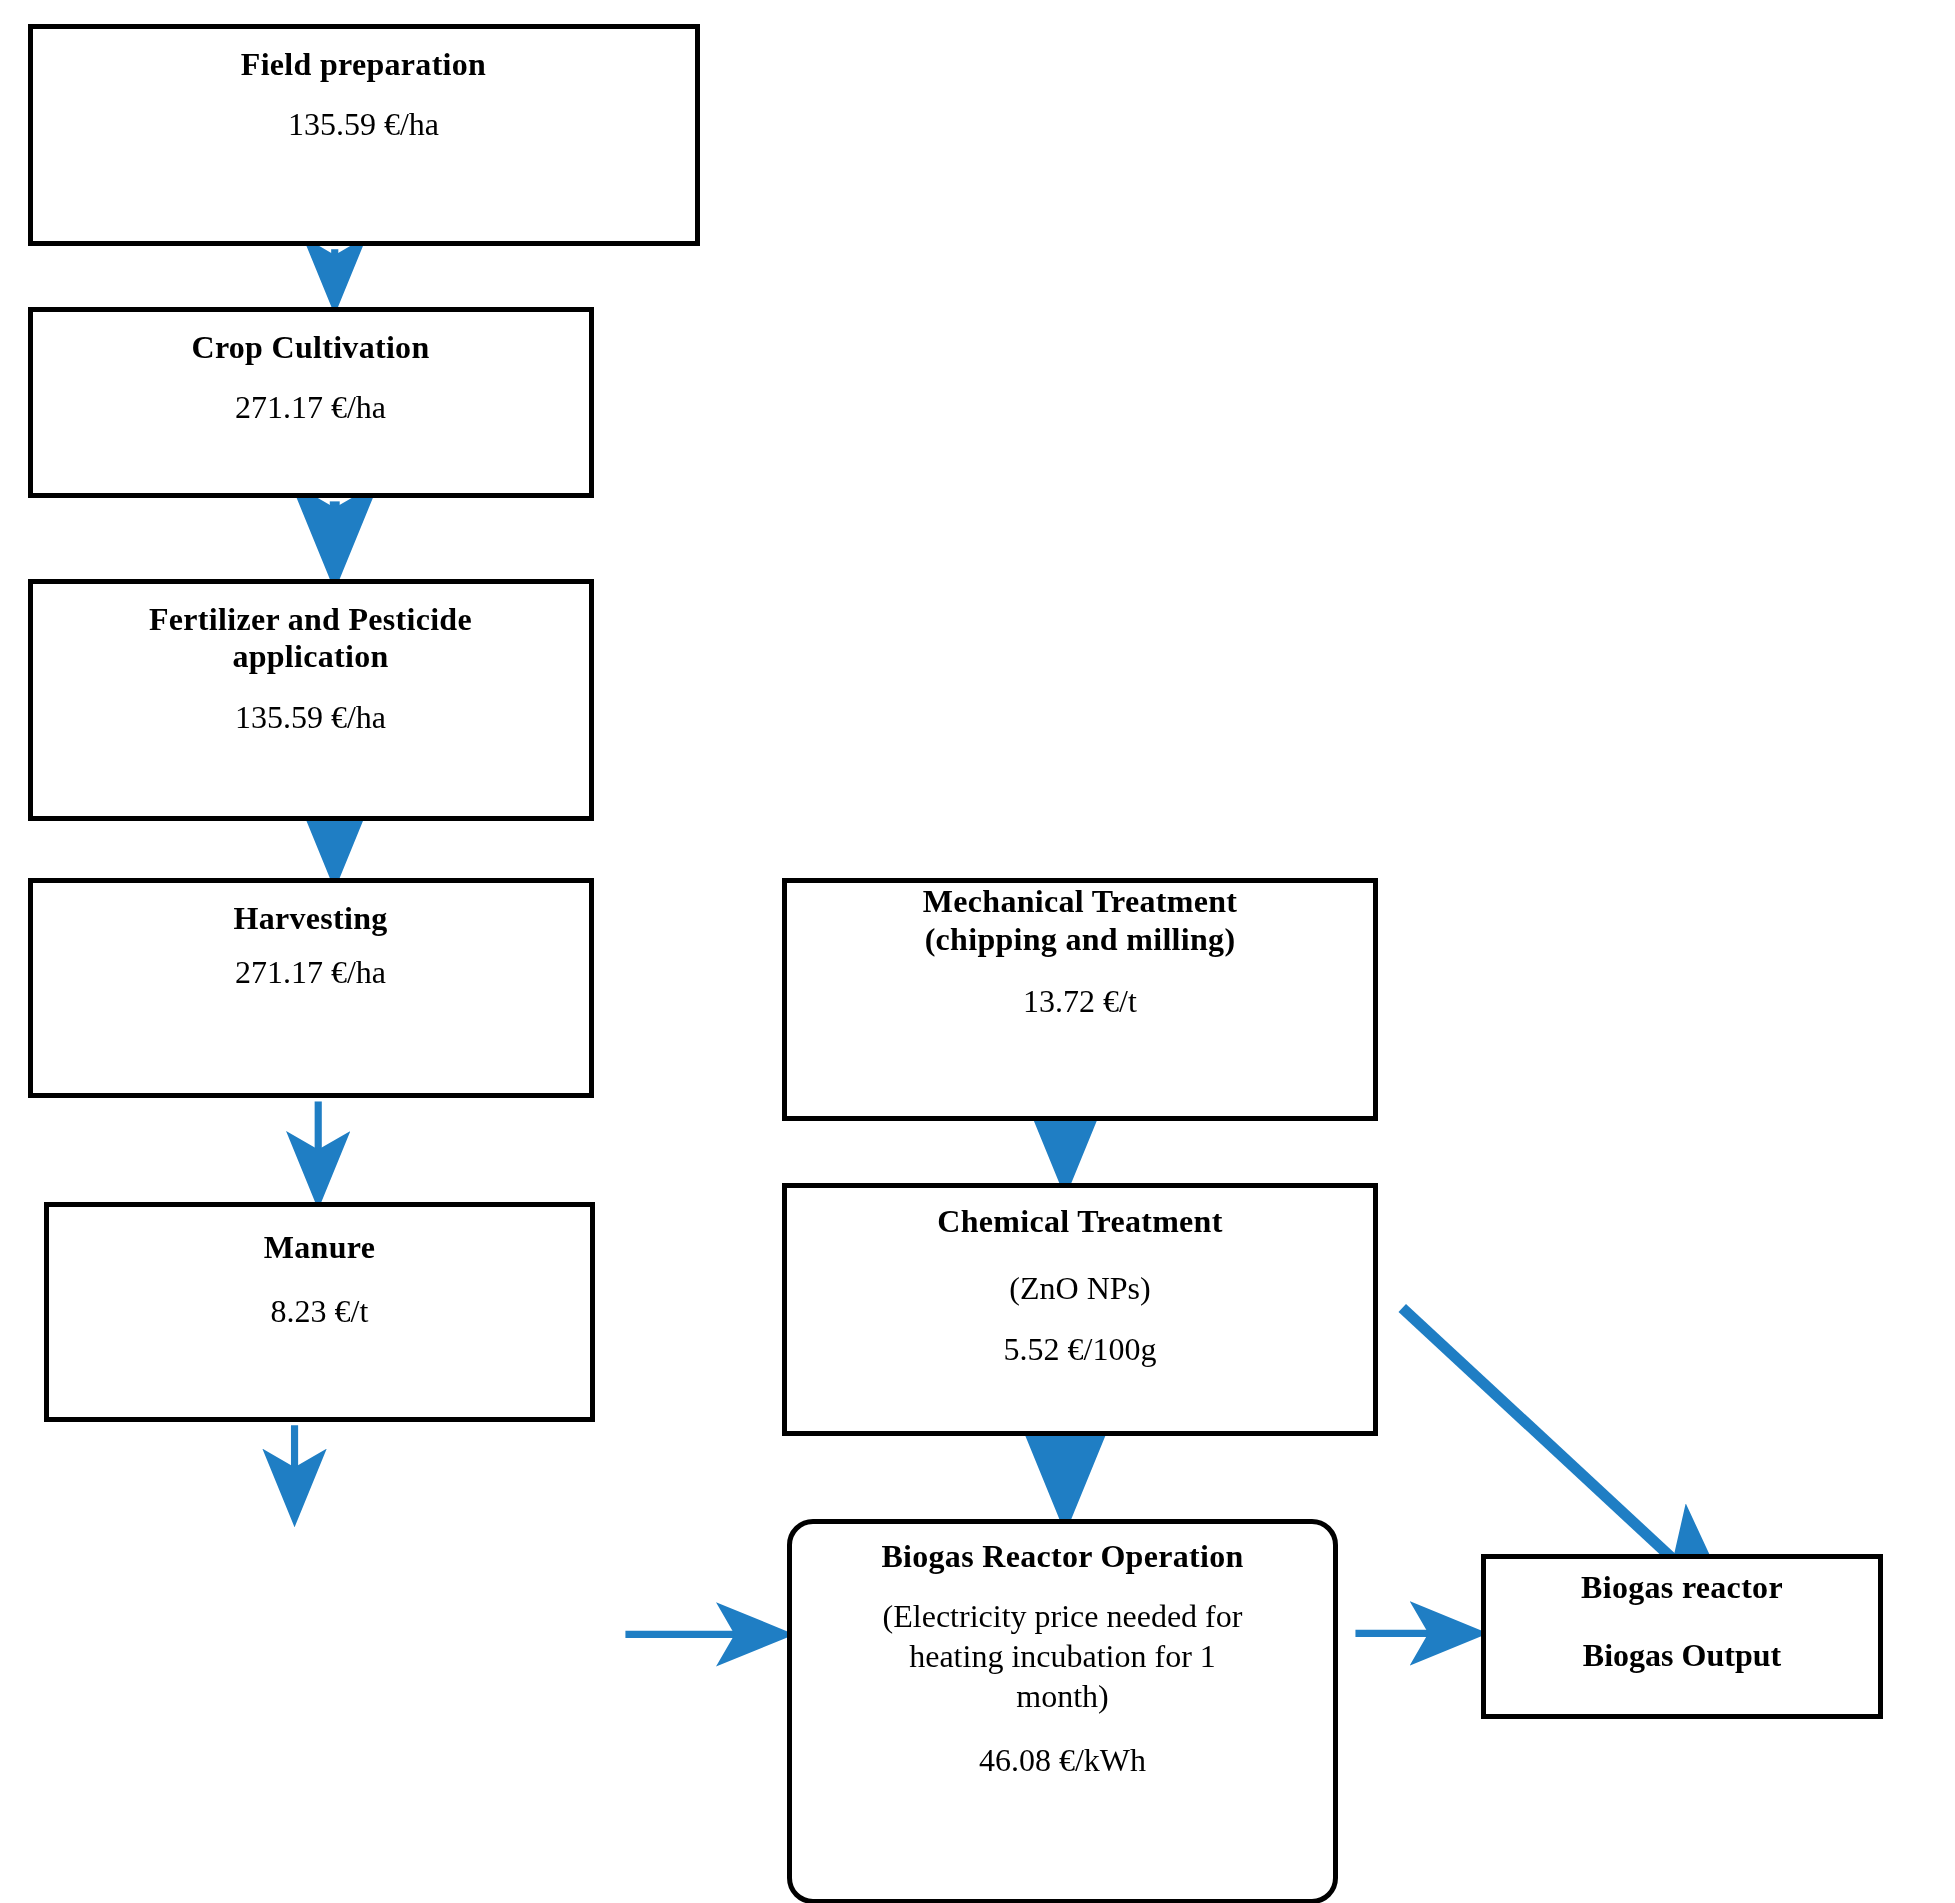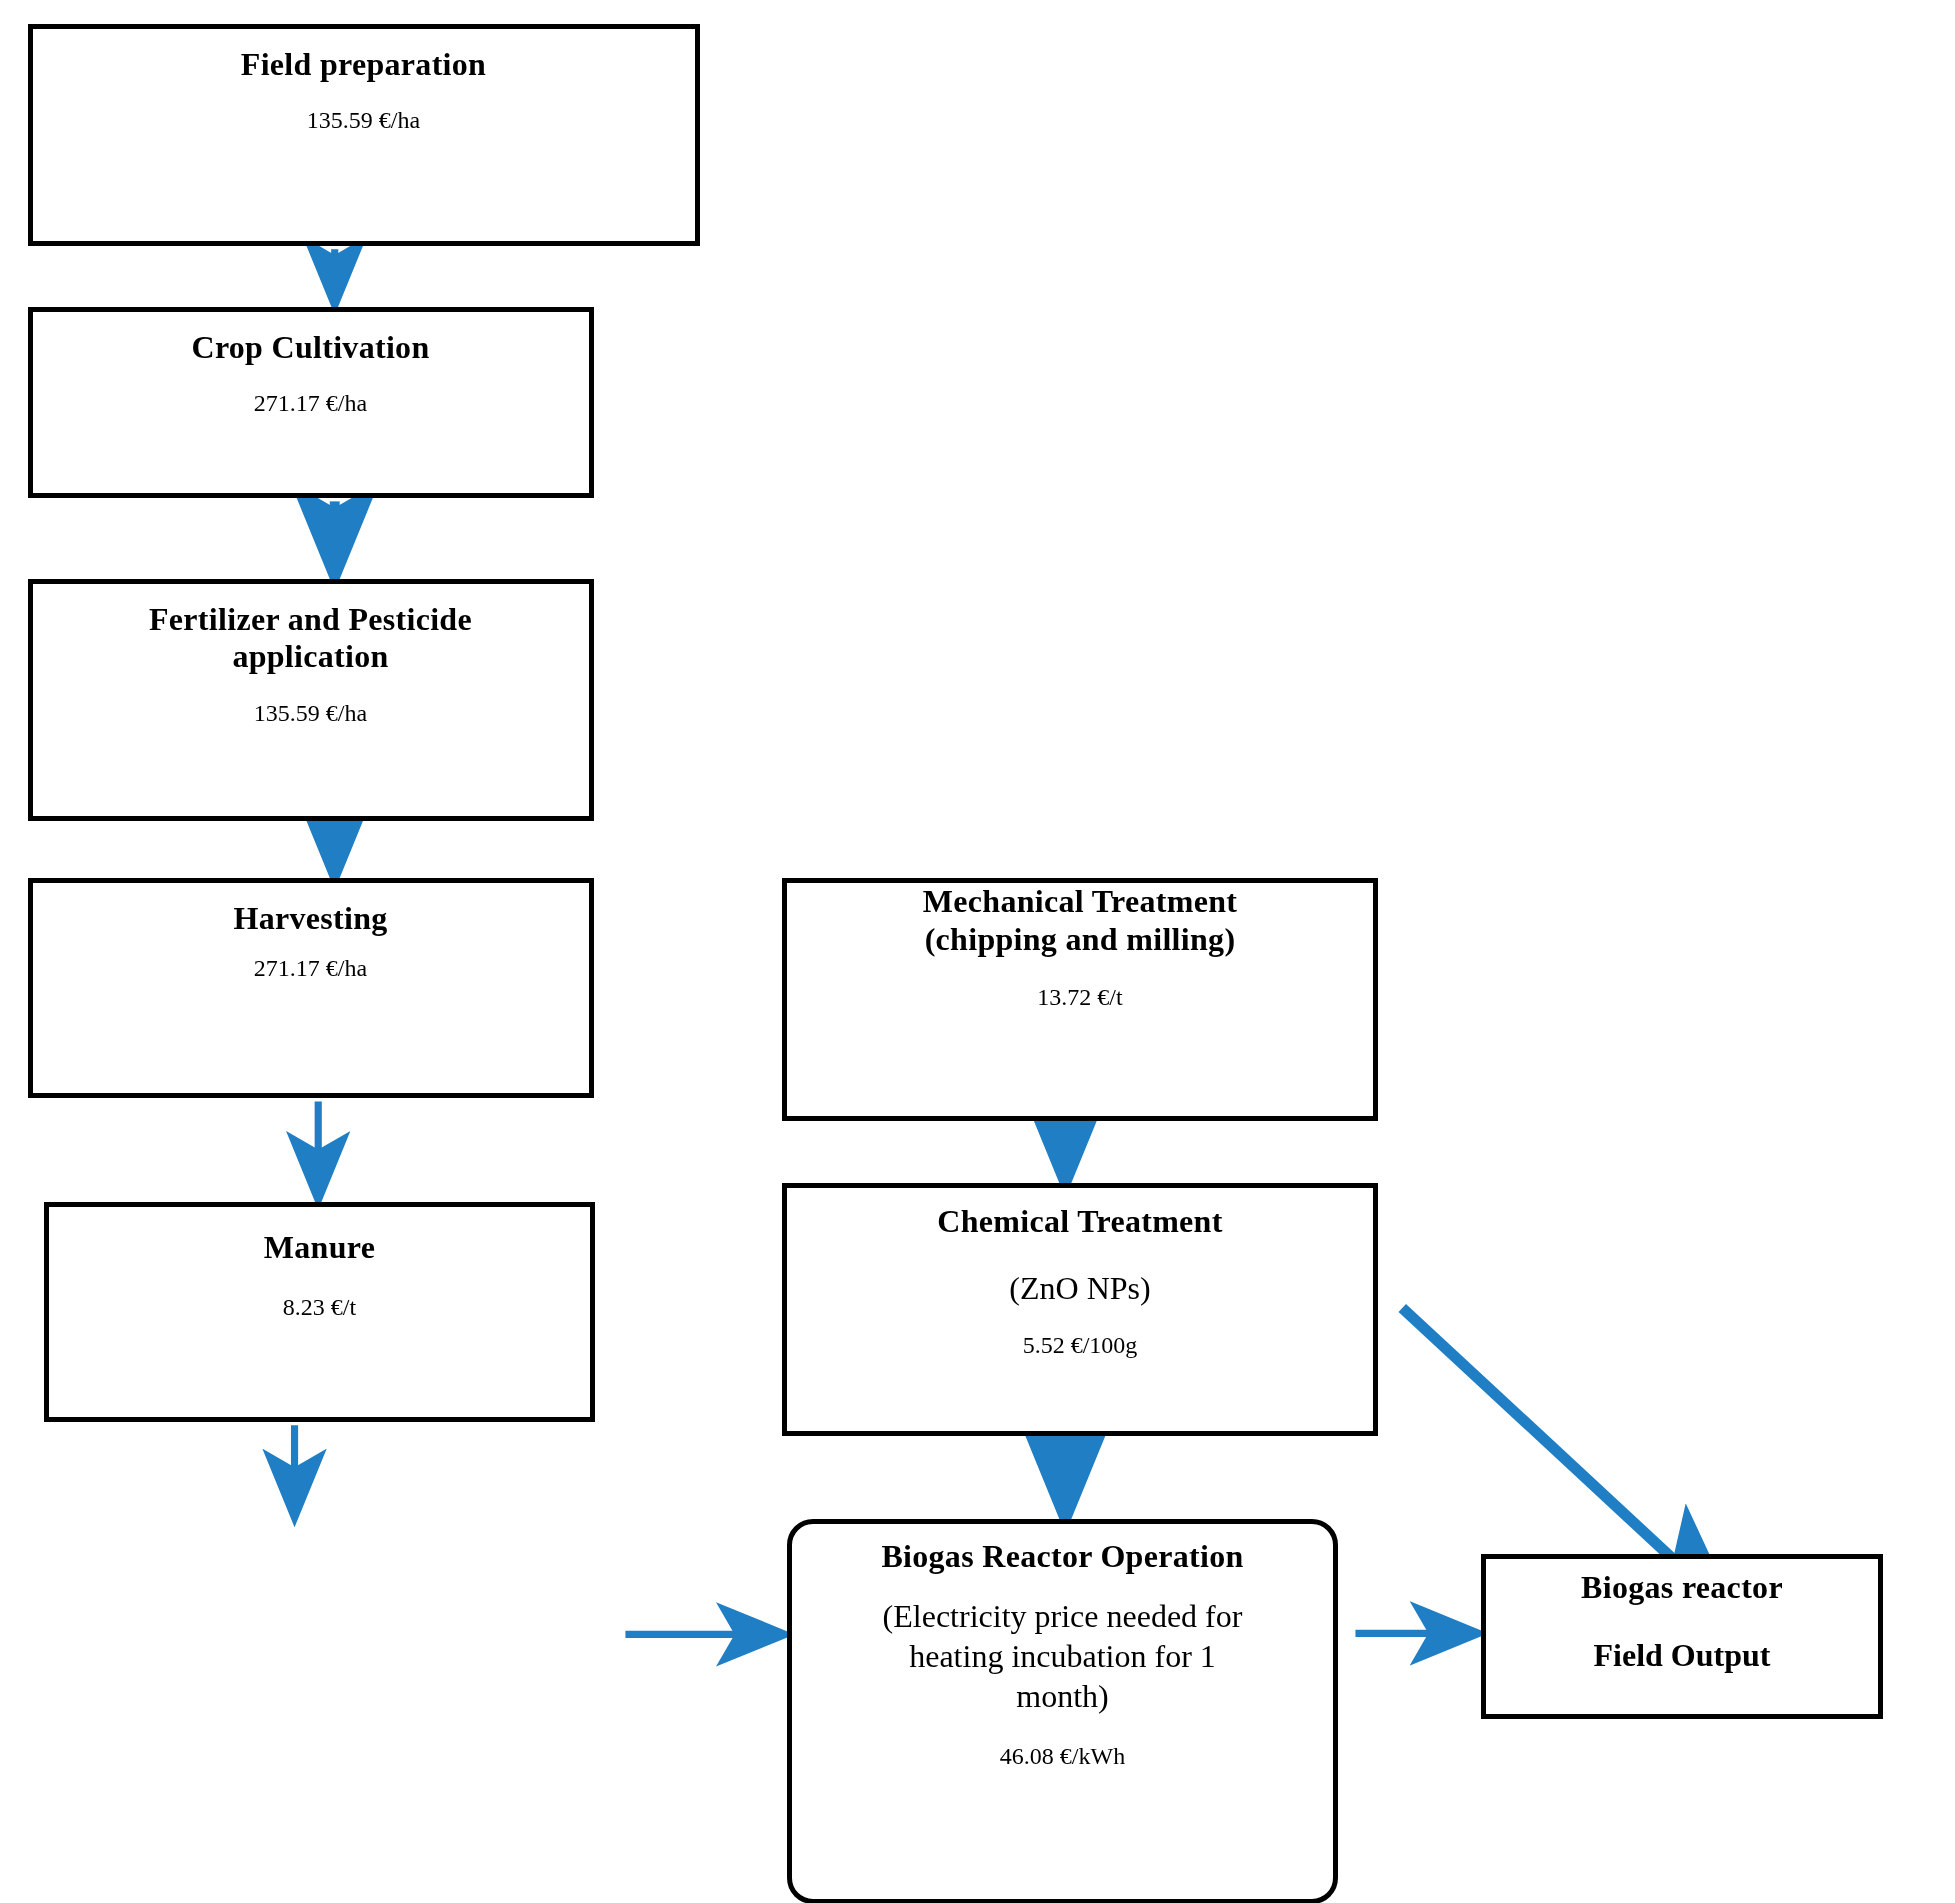--- a/index.html
+++ b/index.html
@@ -30,21 +30,21 @@
   }
   .node .title {
     font-weight: bold;
     font-size: 32px;
     line-height: 1.18;
     letter-spacing: 0.3px;
     white-space: pre-line;
   }
   .node .value {
     font-weight: normal;
-    font-size: 24px;
+    font-size: 32px;
     line-height: 1.18;
     white-space: pre-line;
   }
   .node .subtitle {
     font-weight: normal;
     font-size: 32px;
     line-height: 1.25;
     white-space: pre-line;
   }
   .node .sub-bold {
@@ -163,17 +163,17 @@
   <div class="node" id="node-biogas-reactor-op">
     <div class="title">Biogas Reactor Operation</div>
     <div class="subtitle">(Electricity price needed for
 heating incubation for 1
 month)</div>
     <div class="value">46.08 €/kWh</div>
   </div>
 
   <div class="node" id="node-biogas-output">
     <div class="title">Biogas reactor</div>
-    <div class="sub-bold">Field Output</div>
+    <div class="sub-bold">Biogas Output</div>
   </div>
 
 </div>
 
 
 </body></html>

